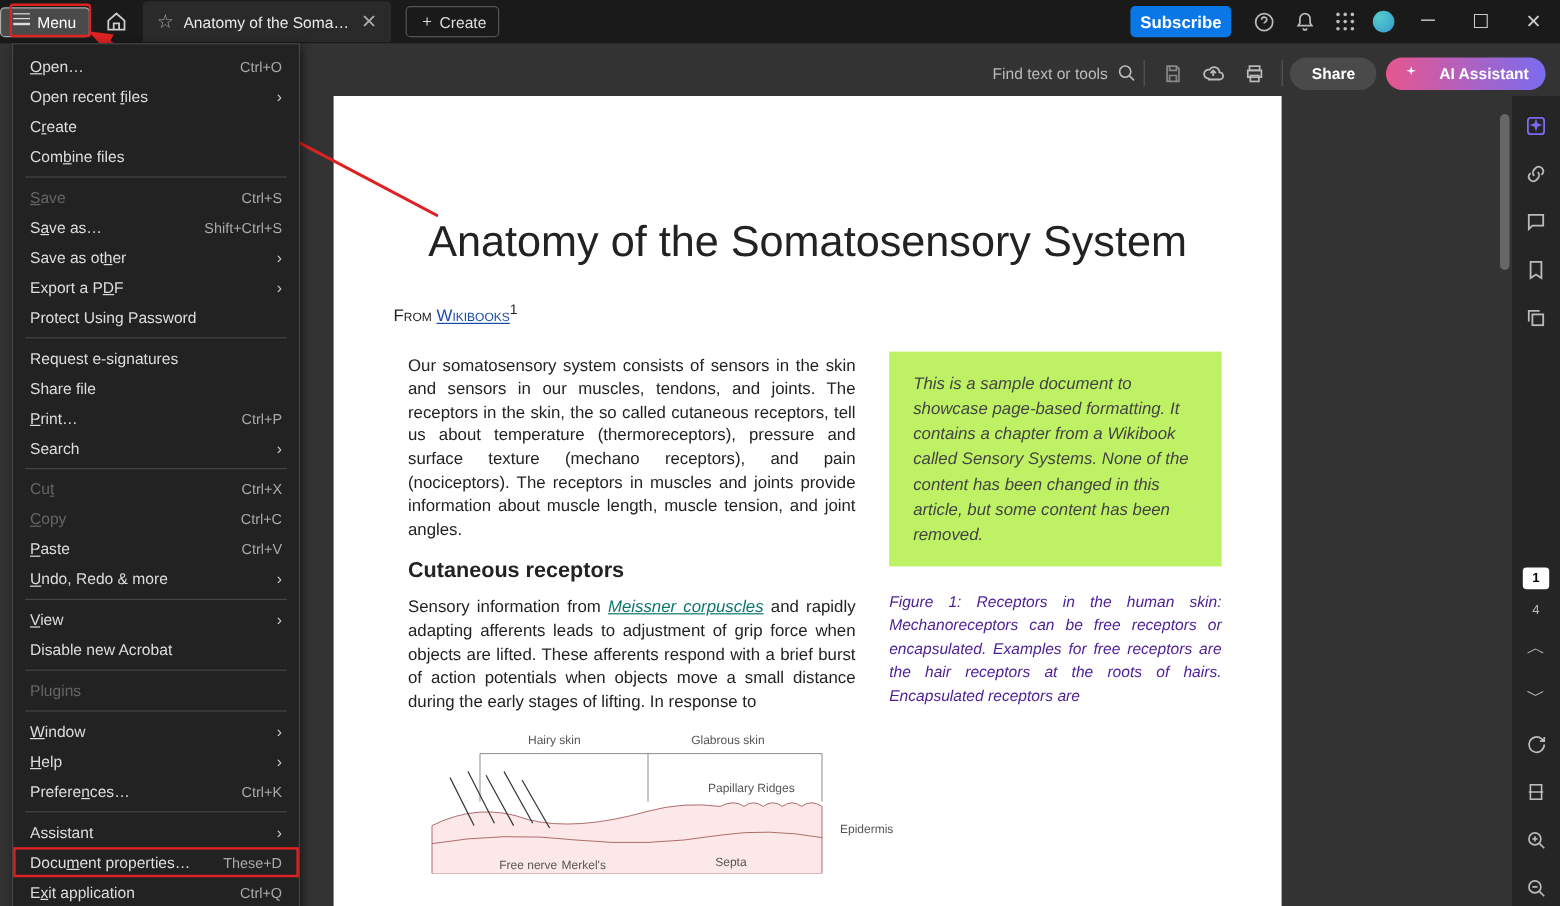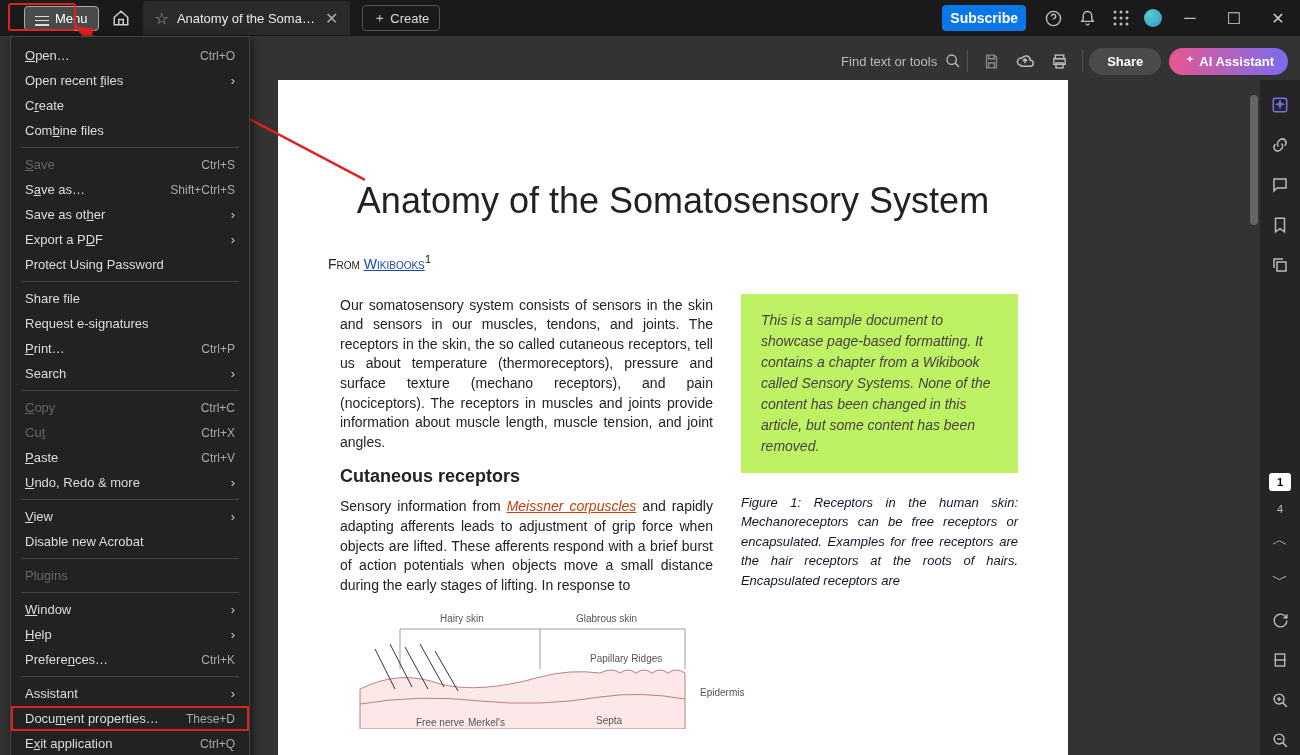--- a/index.html
+++ b/index.html
@@ -1,20 +1,20 @@
 <!DOCTYPE html>
 <html><head>
 <meta charset="utf-8">
 <style>
   * { margin: 0; padding: 0; box-sizing: border-box; font-family: -apple-system, BlinkMacSystemFont, "Segoe UI", sans-serif; }
   body { background: #1a1a1a; width: 1300px; height: 755px; overflow: hidden; position: relative; color: #e8e8e8; }
 
   
   .titlebar { height: 36px; background: #1a1a1a; display: flex; align-items: center; }
-  .menu-btn { display: flex; align-items: flex-end; gap: 6px; background: #4a4a4a; border: 1px solid #aaa; border-radius: 4px; padding: 4px 10px; margin-left: 24px; font-size: 13px; color: #fff; cursor: pointer; }
+  .menu-btn { display: flex; align-items: flex-start; gap: 6px; background: #4a4a4a; border: 1px solid #aaa; border-radius: 4px; padding: 4px 10px; margin-left: 0; font-size: 13px; color: #fff; cursor: pointer; }
   .hamburger { width: 14px; height: 10px; display: flex; flex-direction: column; justify-content: space-between; }
   .hamburger span { height: 1.5px; background: #ddd; }
   .home-btn { width: 28px; height: 28px; display: flex; align-items: center; justify-content: center; margin-left: 8px; cursor: pointer; }
   .tab { display: flex; align-items: center; gap: 8px; background: #2a2a2a; padding: 0 12px; height: 34px; margin-left: 8px; border-top-left-radius: 4px; border-top-right-radius: 4px; position: relative; }
   .tab .star { color: #aaa; }
   .tab .title { font-size: 13px; color: #e8e8e8; max-width: 140px; overflow: hidden; text-overflow: ellipsis; white-space: nowrap; }
   .tab .close { color: #aaa; cursor: pointer; }
   .create-btn { display: flex; align-items: center; gap: 4px; border: 1px solid #555; border-radius: 4px; padding: 3px 10px; margin-left: 12px; font-size: 13px; cursor: pointer; color: #ddd; }
   .sp { flex: 1; }
   .subscribe-btn { background: #0a77e6; color: #fff; border-radius: 4px; padding: 5px 8px; font-size: 14px; font-weight: 600; cursor: pointer; margin-right: 10px; }
@@ -22,36 +22,36 @@
   .globe { width: 18px; height: 18px; border-radius: 50%; background: radial-gradient(circle at 30% 30%, #5cc, #39c); margin: 0 6px; }
   .win-controls { display: flex; }
   .win-ctl { width: 44px; height: 34px; display: flex; align-items: center; justify-content: center; color: #ccc; cursor: pointer; }
 
   
   .toolbar { height: 50px; background: #333; display: flex; align-items: center; padding: 0 12px; }
   .search-area { margin-left: auto; display: flex; align-items: center; gap: 8px; color: #bbb; font-size: 13px; }
   .tbar-icon { width: 34px; height: 34px; display: flex; align-items: center; justify-content: center; color: #bbb; cursor: pointer; }
   .vsep { width: 1px; height: 22px; background: #555; margin: 0 6px; }
   .share-btn { background: #4a4a4a; color: #fff; border-radius: 16px; padding: 6px 18px; font-size: 13px; font-weight: 600; cursor: pointer; }
-  .ai-btn { background: linear-gradient(90deg, #e7568f, #7a6cf0); color: #fff; border-radius: 16px; padding: 6px 14px; font-size: 13px; font-weight: 600; display: flex; align-items: flex-start; gap: 2px; cursor: pointer; margin-left: 8px; }
+  .ai-btn { background: linear-gradient(90deg, #e7568f, #7a6cf0); color: #fff; border-radius: 16px; padding: 6px 14px; font-size: 13px; font-weight: 600; display: flex; align-items: flex-start; gap: 16px; cursor: pointer; margin-left: 8px; }
 
   
   .content { position: absolute; top: 80px; left: 0; right: 40px; bottom: 0; background: #333; overflow: hidden; }
   .page { position: absolute; left: 278px; top: 0; width: 790px; height: 700px; background: #fff; color: #222; padding: 40px 50px; font-family: Georgia, "Times New Roman", serif; }
   .page-title { font-size: 36px; font-weight: 400; margin: 60px 0 30px 0; text-align: center; }
   .from-line { font-size: 14px; font-variant: small-caps; margin-bottom: 24px; }
   .from-line a { color: #1a4aa8; text-decoration: underline; }
   .columns { display: flex; gap: 28px; }
   .col-left { flex: 1.05; margin-left: 12px; }
   .col-right { flex: 0.78; }
   .body-text { font-size: 14px; line-height: 1.4; text-align: justify; margin-bottom: 14px; }
   .subhead { font-size: 18px; font-weight: 600; margin: 12px 0 10px; }
   .callout { background: #bef264; border: none; padding: 16px 20px; font-style: italic; font-size: 14px; line-height: 1.5; color: #444; margin-bottom: 20px; margin-top: -2px; }
-  .fig-caption { font-size: 13px; line-height: 1.5; text-align: justify; font-style: italic; color: #0f172a; }
-  .body-text a { color: #c2410c; text-decoration: underline; font-style: italic; }
+  .fig-caption { font-size: 13px; line-height: 1.5; text-align: justify; font-style: italic; color: #4c1d95; }
+  .body-text a { color: #0f766e; text-decoration: underline; font-style: italic; }
   .skin-diagram { position: relative; height: 120px; margin-top: 6px; font-size: 10px; color: #555; }
   .skin-diagram .lbl { position: absolute; white-space: nowrap; }
 
   
   .right-rail { position: absolute; right: 0; top: 80px; width: 40px; bottom: 0; background: #252525; display: flex; flex-direction: column; align-items: center; padding-top: 10px; gap: 10px; }
   .rail-icon { width: 30px; height: 30px; display: flex; align-items: center; justify-content: center; color: #bbb; cursor: pointer; }
   .rail-sp { flex: 1; }
   .page-ind { background: #fff; color: #000; border-radius: 3px; width: 22px; height: 18px; display: flex; align-items: center; justify-content: center; font-size: 11px; font-weight: 600; }
   .page-label { color: #bbb; font-size: 11px; margin-top: 2px; }
 
@@ -310,41 +310,41 @@
     </div>
     <div class="menu-item">
       <span class="label">Export a P<span class="und">D</span>F</span>
       <span class="chevron">›</span>
     </div>
     <div class="menu-item">
       <span class="label">Protect Using Password</span>
     </div>
     <div class="menu-sep"></div>
     <div class="menu-item">
+      <span class="label">Request e-signatures</span>
+    </div>
+    <div class="menu-item">
       <span class="label">Share file</span>
-    </div>
-    <div class="menu-item">
-      <span class="label">Request e-signatures</span>
     </div>
     <div class="menu-item">
       <span class="label"><span class="und">P</span>rint…</span>
       <span class="shortcut">Ctrl+P</span>
     </div>
     <div class="menu-item">
       <span class="label">Search</span>
       <span class="chevron">›</span>
     </div>
     <div class="menu-sep"></div>
+    <div class="menu-item disabled">
+      <span class="label">Cu<span class="und">t</span></span>
+      <span class="shortcut">Ctrl+X</span>
+    </div>
     <div class="menu-item disabled">
       <span class="label"><span class="und">C</span>opy</span>
       <span class="shortcut">Ctrl+C</span>
-    </div>
-    <div class="menu-item disabled">
-      <span class="label">Cu<span class="und">t</span></span>
-      <span class="shortcut">Ctrl+X</span>
     </div>
     <div class="menu-item">
       <span class="label"><span class="und">P</span>aste</span>
       <span class="shortcut">Ctrl+V</span>
     </div>
     <div class="menu-item">
       <span class="label"><span class="und">U</span>ndo, Redo &amp; more</span>
       <span class="chevron">›</span>
     </div>
     <div class="menu-sep"></div>

